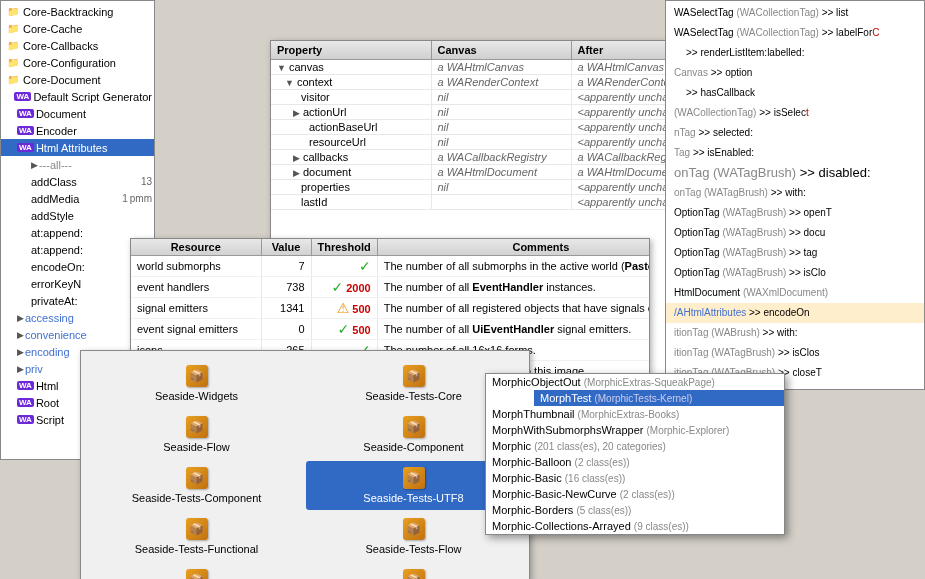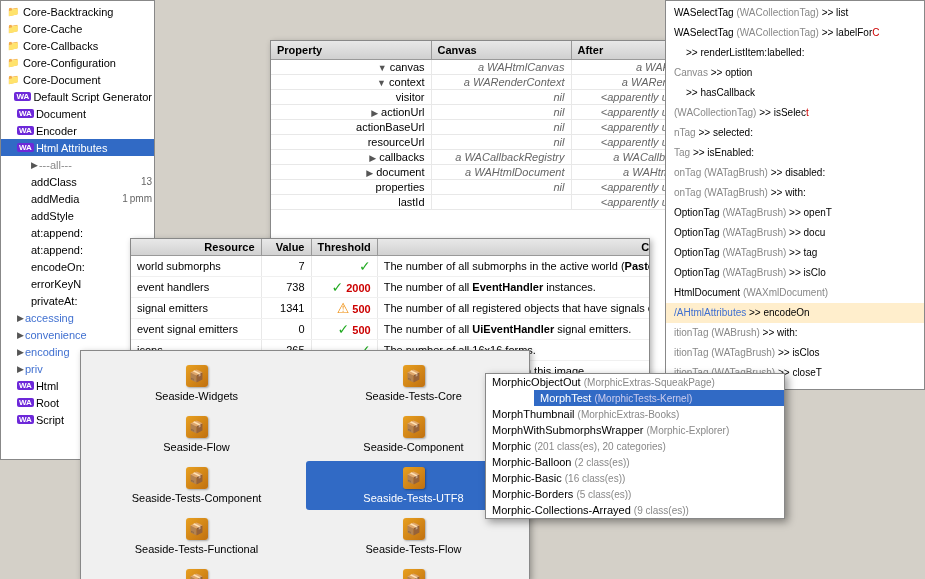--- a/index.html
+++ b/index.html
@@ -78,21 +78,20 @@
       text-align: left;
       font-weight: bold;
       font-size: 11px;
       border-right: 1px solid #999;
     }
     .prop-row td {
       padding: 1px 6px;
       border-bottom: 1px solid #e8e8e8;
       font-size: 11px;
       white-space: nowrap;
-      text-align: right;
     }
     .prop-row td:first-child { border-right: 1px solid #e8e8e8; }
     .prop-row td:nth-child(2) { border-right: 1px solid #e8e8e8; color: #666; font-style: italic; }
     .prop-row td:nth-child(3) { color: #666; font-style: italic; }
     .triangle { color: #555; font-size: 9px; margin-right: 3px; }
     .unchanged { color: #999; font-style: italic; }
 
     
     .resource-panel {
       position: absolute;
@@ -103,21 +102,21 @@
       border: 1px solid #888;
       box-shadow: 2px 2px 6px rgba(0,0,0,0.3);
       overflow: hidden;
     }
     .res-table { width: 100%; border-collapse: collapse; }
     .res-header {
       background: linear-gradient(to bottom, #e8e8e8, #d0d0d0);
     }
     .res-header th {
       padding: 2px 6px;
-      text-align: right;
+      text-align: center;
       font-weight: bold;
       font-size: 11px;
       border-right: 1px solid #999;
       border-bottom: 1px solid #999;
     }
     .res-row td {
       padding: 2px 6px;
       border-bottom: 1px solid #f0f0f0;
       font-size: 11px;
       white-space: nowrap;
@@ -567,40 +566,44 @@
   </div>
   <div class="autocomplete-item">
     <span class="ac-main">Morphic-Balloon</span>
     <span class="ac-category"> (2 class(es))</span>
   </div>
   <div class="autocomplete-item">
     <span class="ac-main">Morphic-Basic</span>
     <span class="ac-category"> (16 class(es))</span>
   </div>
   <div class="autocomplete-item">
+    <span class="ac-main">Morphic-Basic-NewCurve</span>
+    <span class="ac-category"> (2 class(es))</span>
+  </div>
+  <div class="autocomplete-item">
     <span class="ac-main">Morphic-Borders</span>
     <span class="ac-category"> (5 class(es))</span>
   </div>
   <div class="autocomplete-item">
     <span class="ac-main">Morphic-Collections-Arrayed</span>
     <span class="ac-category"> (9 class(es))</span>
   </div>
 </div>
 
 <div class="right-panel">
   <div class="code-list">
     <div class="code-item" style="font-size:10px">WASelectTag <span style="color:#888">(WACollectionTag)</span> &gt;&gt; list</div>
     <div class="code-item" style="font-size:10px">WASelectTag <span style="color:#888">(WACollectionTag)</span> &gt;&gt; labelFor<span style="color:#c00">C</span></div>
     <div class="code-item" style="font-size:10px; padding-left:20px">&gt;&gt; renderListItem:labelled:</div>
     <div class="code-item" style="font-size:10px"><span style="color:#888">Canvas</span> &gt;&gt; option</div>
     <div class="code-item" style="font-size:10px; padding-left:20px">&gt;&gt; hasCallback</div>
     <div class="code-item" style="font-size:10px"><span style="color:#888">(WACollectionTag)</span> &gt;&gt; isSelec<span style="color:#c00">t</span></div>
     <div class="code-item" style="font-size:10px"><span style="color:#888">nTag</span> &gt;&gt; selected:</div>
     <div class="code-item" style="font-size:10px"><span style="color:#888">Tag</span> &gt;&gt; isEnabled:</div>
-    <div class="code-item" style="font-size:10px"><span style="color:#888">onTag (WATagBrush)</span> &gt;&gt; disabled:</div>
+    <div class="code-item" style="font-size:13px"><span style="color:#888">onTag (WATagBrush)</span> &gt;&gt; disabled:</div>
     <div class="code-item" style="font-size:10px"><span style="color:#888">onTag (WATagBrush)</span> &gt;&gt; with:</div>
     <div class="code-item" style="font-size:10px">OptionTag <span style="color:#888">(WATagBrush)</span> &gt;&gt; openT</div>
     <div class="code-item" style="font-size:10px">OptionTag <span style="color:#888">(WATagBrush)</span> &gt;&gt; docu</div>
     <div class="code-item" style="font-size:10px">OptionTag <span style="color:#888">(WATagBrush)</span> &gt;&gt; tag</div>
     <div class="code-item" style="font-size:10px">OptionTag <span style="color:#888">(WATagBrush)</span> &gt;&gt; isClo</div>
     <div class="code-item" style="font-size:10px">HtmlDocument <span style="color:#888">(WAXmlDocument)</span></div>
     <div class="code-item" style="font-size:10px; background:#ffeecc; color:#000"><span style="color:#4070d0">/AHtmlAttributes</span> &gt;&gt; encodeOn</div>
     <div class="code-item" style="font-size:10px"><span style="color:#888">itionTag (WABrush)</span> &gt;&gt; with:</div>
     <div class="code-item" style="font-size:10px"><span style="color:#888">itionTag (WATagBrush)</span> &gt;&gt; isClos</div>
     <div class="code-item" style="font-size:10px"><span style="color:#888">itionTag (WATagBrush)</span> &gt;&gt; closeT</div>

